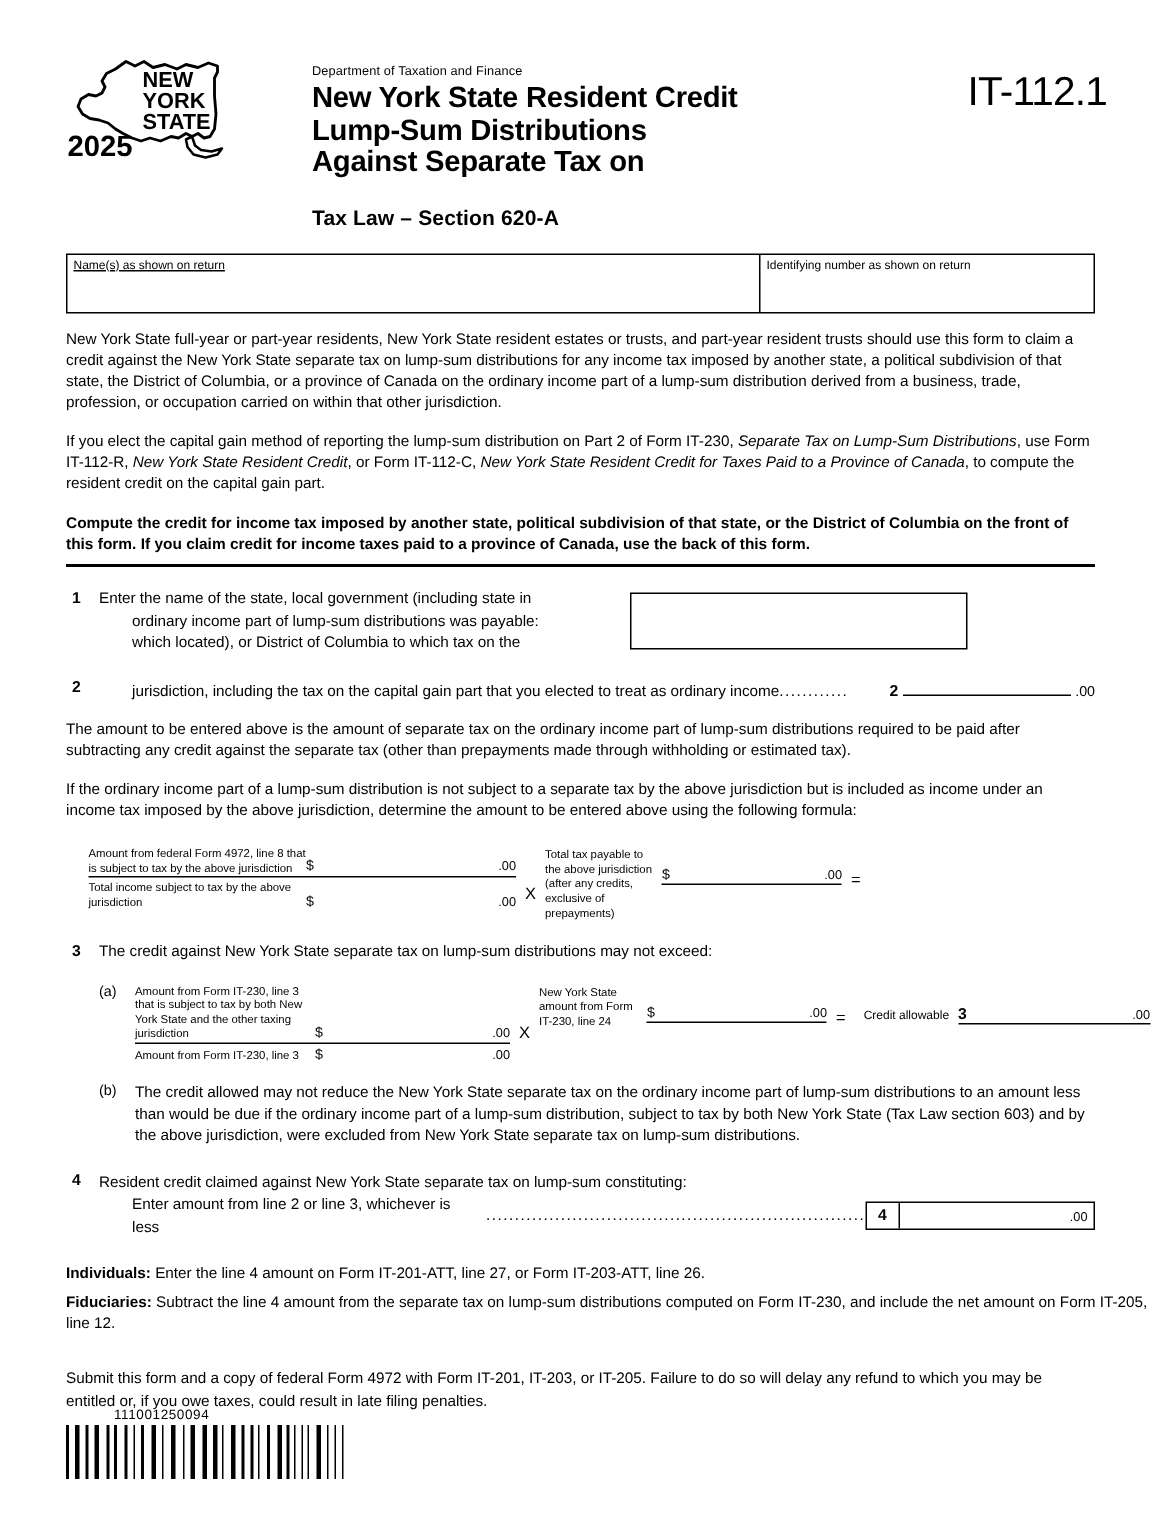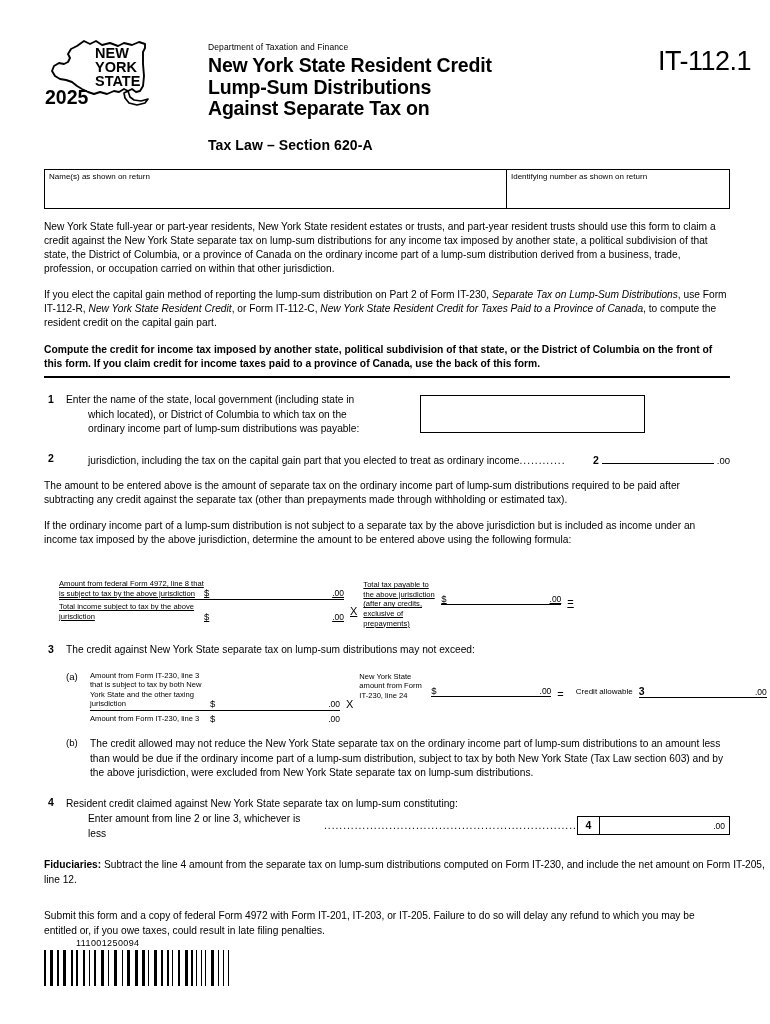--- a/index.html
+++ b/index.html
@@ -8,33 +8,33 @@
     width:770px; height:1024px;
     background:#ffffff;
     font-family:"Liberation Sans", sans-serif;
     color:#000;
     position:relative;
     overflow:hidden;
   }
   .page { position:relative; width:770px; height:1024px; padding:0; }
 
   
-  .header { display:flex; align-items:flex-start; padding:34px 19px 0 44px; }
+  .header { display:flex; align-items:flex-start; padding:34px 32px 0 44px; }
   .logo-wrap { width:122px; flex:0 0 122px; position:relative; height:82px; }
   .logo-wrap svg { display:block; }
   .title-block { flex:1; padding-left:42px; padding-top:8px; }
   .dept { font-size:8.5px; letter-spacing:.1px; margin-bottom:3px; }
   .form-title { font-size:19.5px; font-weight:bold; line-height:21.5px; letter-spacing:-.2px; }
   .tax-law { font-size:14px; font-weight:bold; margin-top:17px; letter-spacing:.1px; }
   .form-no { width:170px; flex:0 0 170px; text-align:right; font-size:27px; font-weight:normal; padding-top:12px; letter-spacing:-.5px; }
 
   
   .namebox { margin:16px 40px 0 44px; border:1px solid #000; height:40px; display:flex; }
   .namebox .cell { padding:2px 4px; font-size:8px; }
-  .namebox .cell.left { flex:1; border-right:1px solid #000; }
+  .namebox .cell.left { flex:1; border-right:1px solid #000;text-decoration:underline; }
   .namebox .cell.right { width:222px; flex:0 0 222px; }
 
   
   .body { padding:0 40px 0 44px; }
   p.para { font-size:10.2px; line-height:14.3px; margin:11px 0 0 0; text-align:left; }
   p.para.first { }
   .it { font-style:italic; }
   .bd { font-weight:bold; }
   p.bold-note { font-size:10.3px; line-height:14.3px; font-weight:bold; margin:12px 0 0 0; }
   .rule { border:0; border-top:2px solid #000; margin:5px 0 0 0; height:0; }
@@ -51,21 +51,21 @@
   .l2-text { font-size:10.2px; line-height:15px; }
   .l2-row2 { display:flex; align-items:baseline; padding-left:22px; }
   .dots { flex:0 0 auto; letter-spacing:1px; font-size:10.2px; }
   .l2-spacer { flex:1; }
   .amt-slot { display:flex; align-items:baseline; }
   .amt-slot .idx { font-weight:bold; font-size:10.5px; margin-right:3px; }
   .underline-amt { width:112px; border-bottom:1.2px solid #000; height:12px; position:relative; }
   .cents { font-size:9.5px; margin-left:3px; }
 
   
-  .formula { display:flex; align-items:flex-start; padding-left:15px; margin-top:32px;text-decoration:underline; }
+  .formula { display:flex; align-items:flex-start; padding-left:15px; margin-top:16px; }
   .frac { width:285px; flex:0 0 285px; }
   .frac .numer, .frac .denom { display:flex; align-items:flex-end; }
   .frac .lbl { font-size:7.6px; line-height:9.6px; width:145px; flex:0 0 145px; }
   .frac .fld { flex:1; display:flex; align-items:baseline; }
   .frac .dollar { font-size:9.5px; margin-right:2px; }
   .frac .blank { flex:1; }
   .frac .c { font-size:8.5px; }
   .frac .bar { border-top:1.1px solid #000; margin:1px 0 2px 0; }
   .times { font-size:11px; padding:0 6px; align-self:center; margin-top:14px; }
   .mid-lbl { font-size:7.6px; line-height:9.6px; width:78px; flex:0 0 78px; padding-top:1px; }
@@ -163,22 +163,22 @@
 
     <p class="bold-note">Compute the credit for income tax imposed by another state, political subdivision of that state, or the District of Columbia on the front of this form. If you claim credit for income taxes paid to a province of Canada, use the back of this form.</p>
     <hr class="rule">
 
     <div class="line">
       <div class="num">1</div>
       <div class="linebody">
         <div class="l1-row">
           <div class="l1-text">
             <div>Enter the name of the state, local government (including state in</div>
+            <div class="l1-indent">ordinary income part of lump-sum distributions was payable:</div>
             <div class="l1-indent">which located), or District of Columbia to which tax on the</div>
-            <div class="l1-indent">ordinary income part of lump-sum distributions was payable:</div>
           </div>
           <div class="l1-box"></div>
         </div>
       </div>
     </div>
 
     <div class="line">
       <div class="num">2</div>
       <div class="linebody">
         <div class="l2-row2">
@@ -299,20 +299,21 @@
           <span class="l4-box">
             <span class="idx">4</span>
             <span class="val">.00</span>
           </span>
         </div>
       </div>
     </div>
   </div>
 
   <div class="notes">
+    <div class="note"><span class="bd">Individuals:</span><span> Enter the line 4 amount on Form IT-201-ATT, line 27, or Form IT-203-ATT, line 26.</span></div>
     <div class="note second"><span class="bd">Fiduciaries:</span><span> Subtract the line 4 amount from the separate tax on lump-sum distributions computed on Form IT-230, and include the net amount on Form IT-205, line 12.</span></div>
   </div>
 
   <div class="body">
     <p class="para" style="margin-top:22px;">Submit this form and a copy of federal Form 4972 with Form IT-201, IT-203, or IT-205. Failure to do so will delay any refund to which you may be entitled or, if you owe taxes, could result in late filing penalties.</p>
   </div>
 
   <div class="barcode-area">
     <div class="bc-num">111001250094</div>
     <div class="bc" id="barcode-bars">

